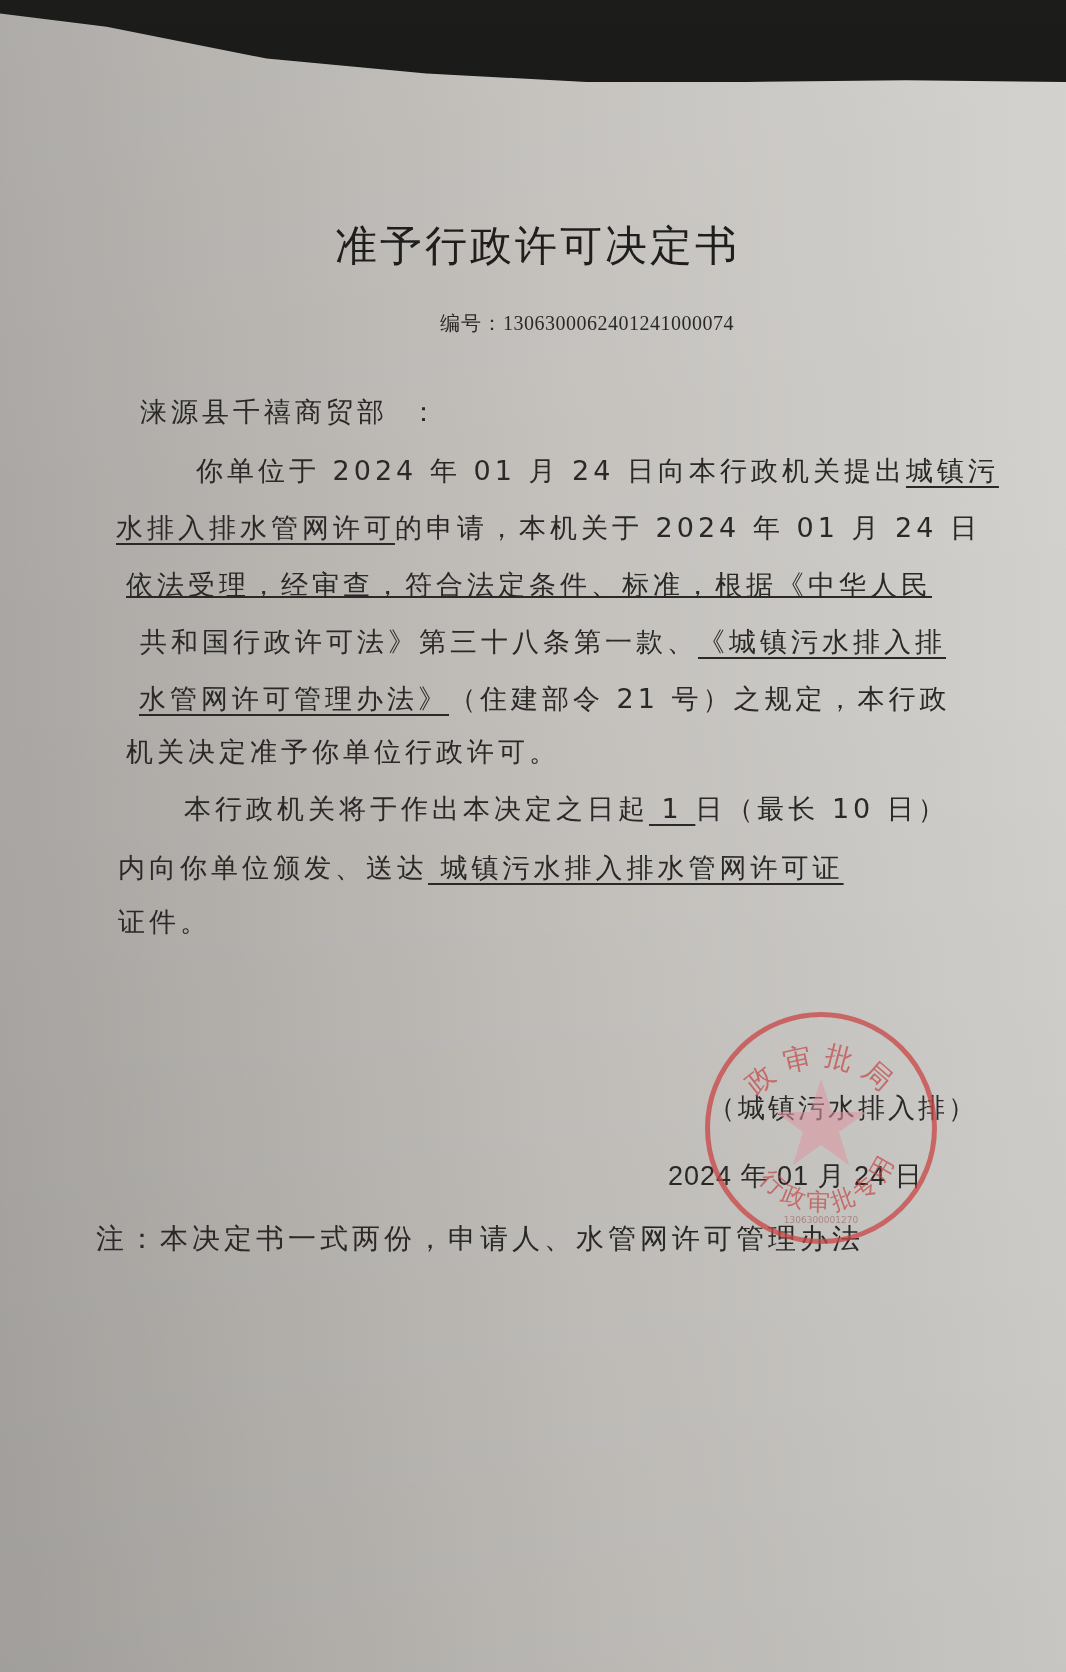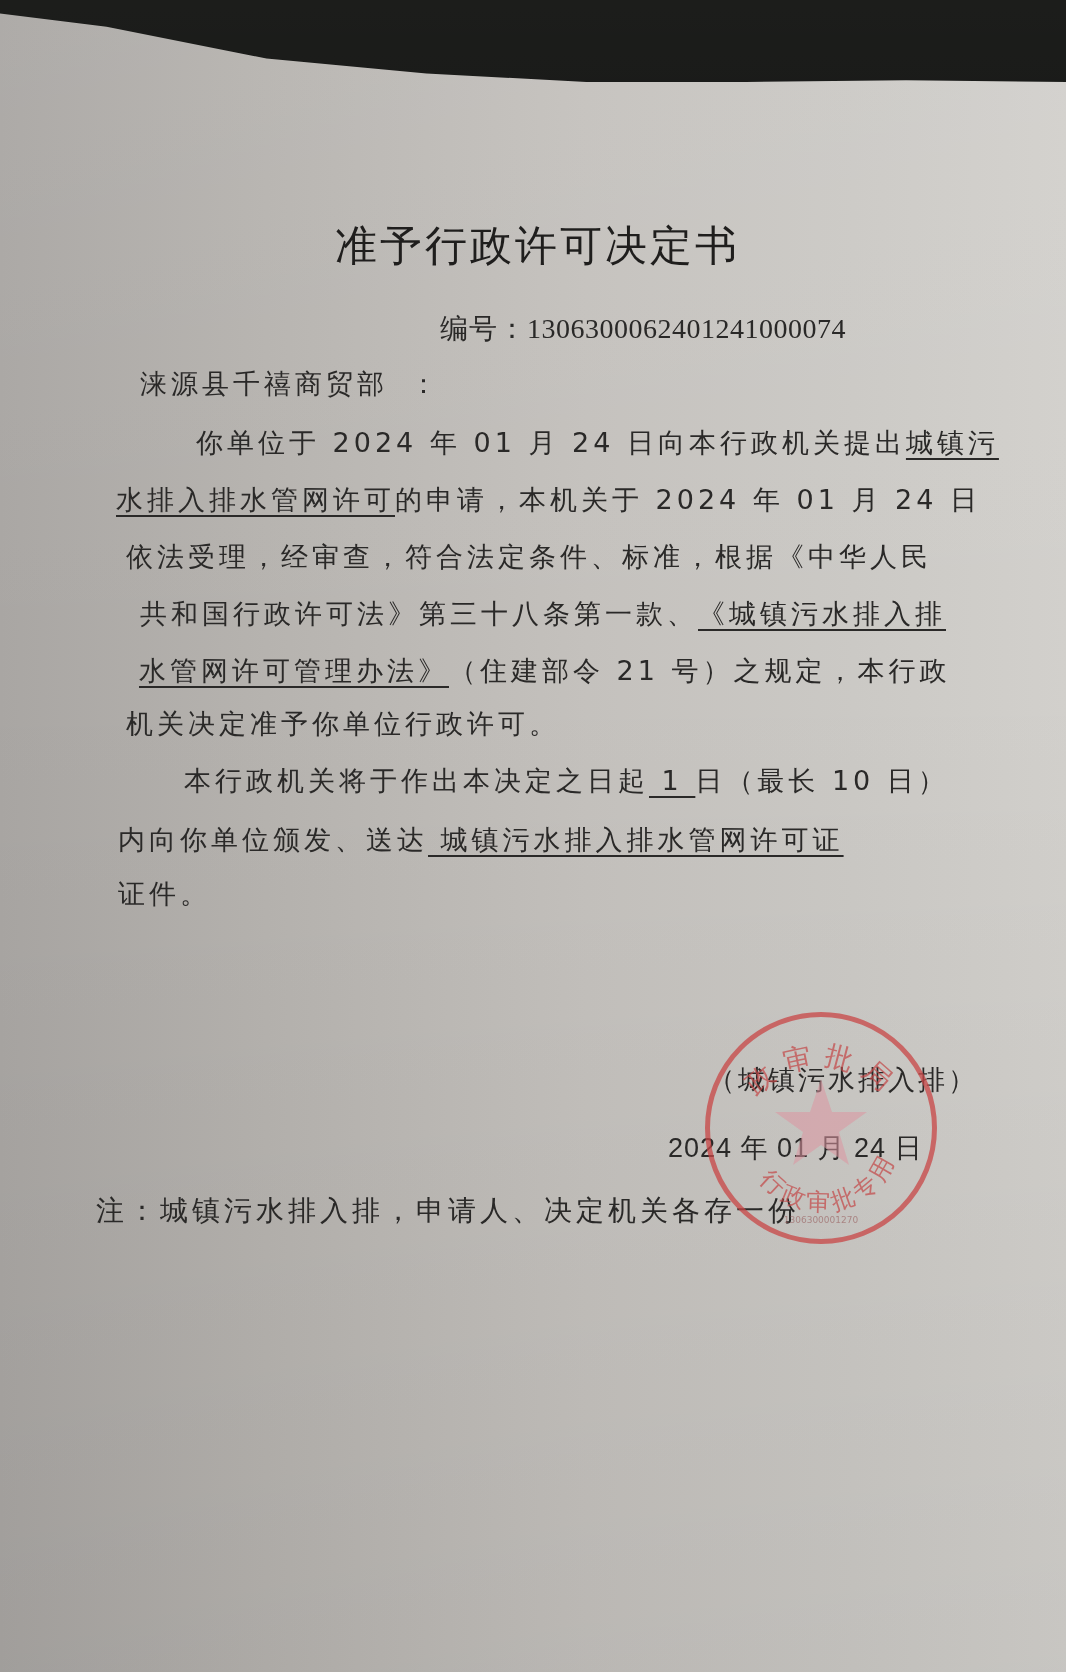--- a/index.html
+++ b/index.html
@@ -13,23 +13,23 @@
     background: linear-gradient(90deg, #a9a6a3 0%, #b6b3af 25%, #c4c1bd 55%, #cbc9c5 80%, #d2d0cc 100%);
     clip-path: polygon(0 0.8%, 10% 1.6%, 25% 3.5%, 40% 4.4%, 55% 4.9%, 70% 4.9%, 85% 4.8%, 100% 4.9%, 100% 100%, 0 100%);
   }
   .shade {
     position:absolute; left:0; top:0; width:1066px; height:1672px;
     background: linear-gradient(180deg, rgba(255,255,255,0.06) 0%, rgba(0,0,0,0) 40%, rgba(0,0,0,0.05) 100%);
     pointer-events:none;
   }
   .t { position:absolute; color:#2a2928; white-space:nowrap; letter-spacing:2px; }
   .title { left:335px; top:218px; font-size:42px; letter-spacing:3px; color:#1f1e1d; }
-  .serial { left:440px; top:310px; font-size:28px; letter-spacing:1px; }
+  .serial { left:440px; top:310px; font-size:20px; letter-spacing:1px; }
   .serial .num { font-family:"Liberation Serif", "DejaVu Serif", serif; letter-spacing:0.5px; }
-  .line { font-size:27px; font-family:"DejaVu Sans", "Liberation Sans", sans-serif; letter-spacing:4px; }
+  .line { font-size:27px; font-family:"DejaVu Sans", "Liberation Sans", sans-serif; letter-spacing:4px;margin-top:28px; }
   .u { text-decoration: underline; text-underline-offset:6px; text-decoration-thickness:2px; }
   .stamp {
     position:absolute; left:705px; top:1012px; width:232px; height:232px;
     border-radius:50%; border:5px solid rgba(200,70,70,0.75);
     box-sizing:border-box; pointer-events:none;
   }
   .stamp svg { position:absolute; left:0; top:0; }
 </style>
 </head>
 <body>
@@ -46,41 +46,41 @@
 <div class="t line" style="left:140px; top:366px;">
   <span>涞源县千禧商贸部</span><span style="margin-left:22px;">：</span>
 </div>
 
 <div class="t line" style="left:196px; top:425px;">
   <span>你单位于 2024 年 01 月 24 日向本行政机关提出</span><span class="u">城镇污</span>
 </div>
 <div class="t line" style="left:116px; top:482px;">
   <span class="u">水排入排水管网许可</span><span>的申请，本机关于 2024 年 01 月 24 日</span>
 </div>
-<div class="t line" style="left:126px; top:539px;">依法受理，经审查，符合法定条件、标准，根据《中华人民</div>
+<div class="t line" style="left:126px; top:539px;text-decoration:underline;">依法受理，经审查，符合法定条件、标准，根据《中华人民</div>
 <div class="t line" style="left:140px; top:596px;">
   <span>共和国行政许可法》第三十八条第一款、</span><span class="u">《城镇污水排入排</span>
 </div>
 <div class="t line" style="left:139px; top:653px;">
   <span class="u">水管网许可管理办法》</span><span>（住建部令 21 号）之规定，本行政</span>
 </div>
 <div class="t line" style="left:126px; top:706px;">机关决定准予你单位行政许可。</div>
 
 <div class="t line" style="left:184px; top:763px;">
   <span>本行政机关将于作出本决定之日起</span><span class="u"> 1 </span><span>日（最长 10 日）</span>
 </div>
 <div class="t line" style="left:118px; top:822px;">
   <span>内向你单位颁发、送达</span><span class="u"> 城镇污水排入排水管网许可证</span>
 </div>
 <div class="t line" style="left:118px; top:876px;">证件。</div>
 
 <div class="t line" style="left:708px; top:1062px; letter-spacing:3px;">（城镇污水排入排）</div>
 <div class="t line" style="left:668px; top:1130px; letter-spacing:1px; font-family:'Liberation Sans', sans-serif;">2024 年 01 月 24 日</div>
 
-<div class="t line" style="left:96px; top:1192px; font-size:28px;">注：城镇污水排入排，申请人、决定机关各存一份</div>
+<div class="t line" style="left:96px; top:1192px; font-size:28px;">注：本决定书一式两份，申请人、水管网许可管理办法</div>
 
 <div class="stamp">
   <svg width="222" height="222" viewBox="0 0 222 222">
     <defs>
       <path id="arcTop" d="M 30 118 A 82 82 0 0 1 192 118"></path>
       <path id="arcBot" d="M 42 150 A 78 78 0 0 0 186 140"></path>
     </defs>
     <text font-size="28" fill="rgba(195,70,70,0.7)" font-family="DejaVu Sans, sans-serif" letter-spacing="10">
       <textPath href="#arcTop" startOffset="18%">政审批局</textPath>
     </text>

